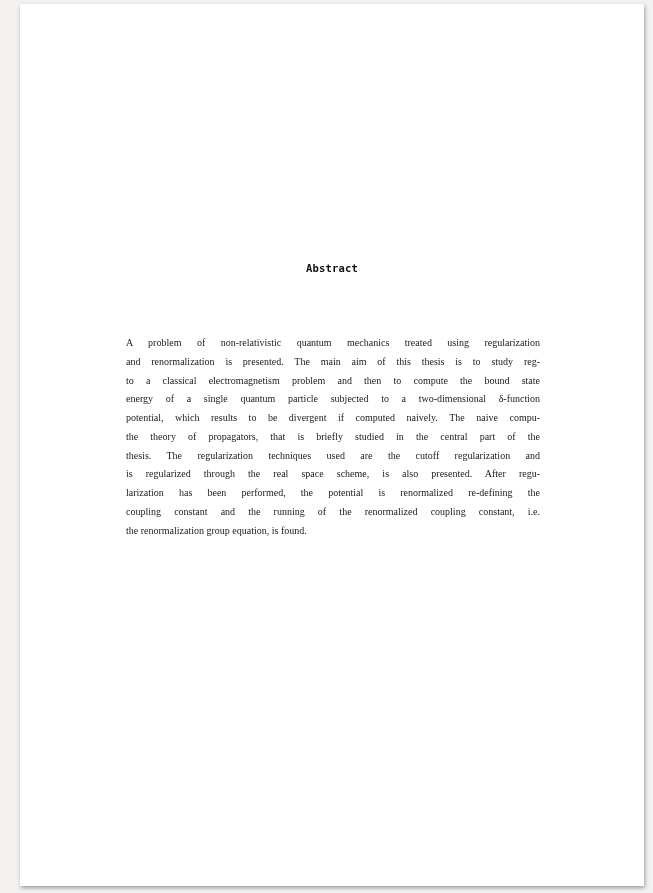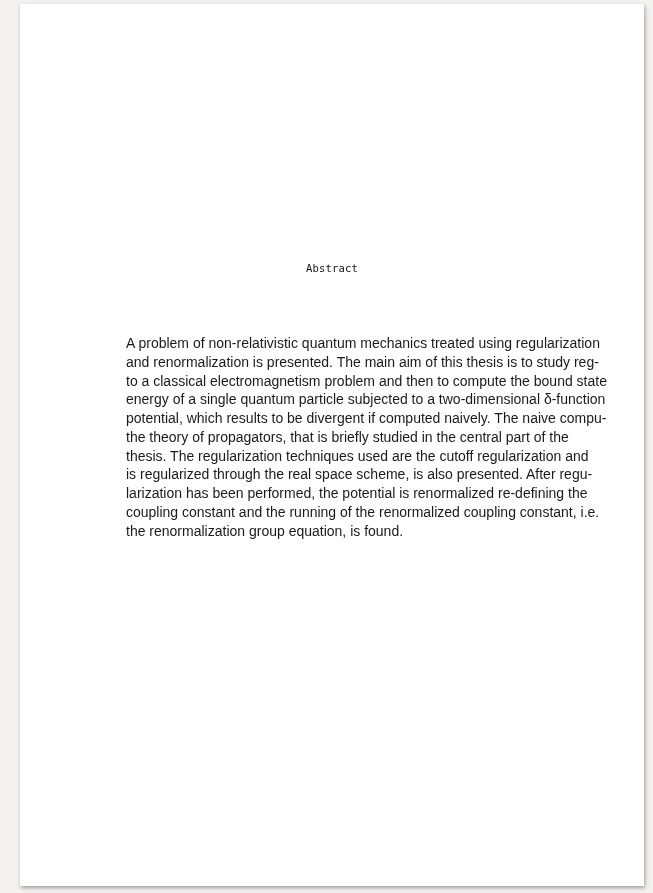--- a/index.html
+++ b/index.html
@@ -23,31 +23,31 @@
     box-shadow: 1px 2px 4px rgba(0,0,0,0.35);
   }
   .abstract-title {
     position: absolute;
     left: 0;
     width: 624px;
     top: 258px;
     text-align: center;
     font-family: "DejaVu Sans Mono", "Liberation Mono", monospace;
     font-size: 10.5px;
-    font-weight: normal;
+    font-weight: bold;
     color: #111;
     letter-spacing: 0.2px;
   }
   .abstract-body {
     position: absolute;
     left: 106px;
     top: 330px;
     width: 414px;
-    font-family: Liberation Sans, sans-serif;
-    font-size: 14px;
+    font-family: Liberation Serif, serif;
+    font-size: 10px;
     line-height: 18.75px;
     color: #1a1a1a;
   }
   .line {
     display: block;
     white-space: nowrap;
     text-align: justify;
     text-align-last: justify;
   }
   .line.last {

